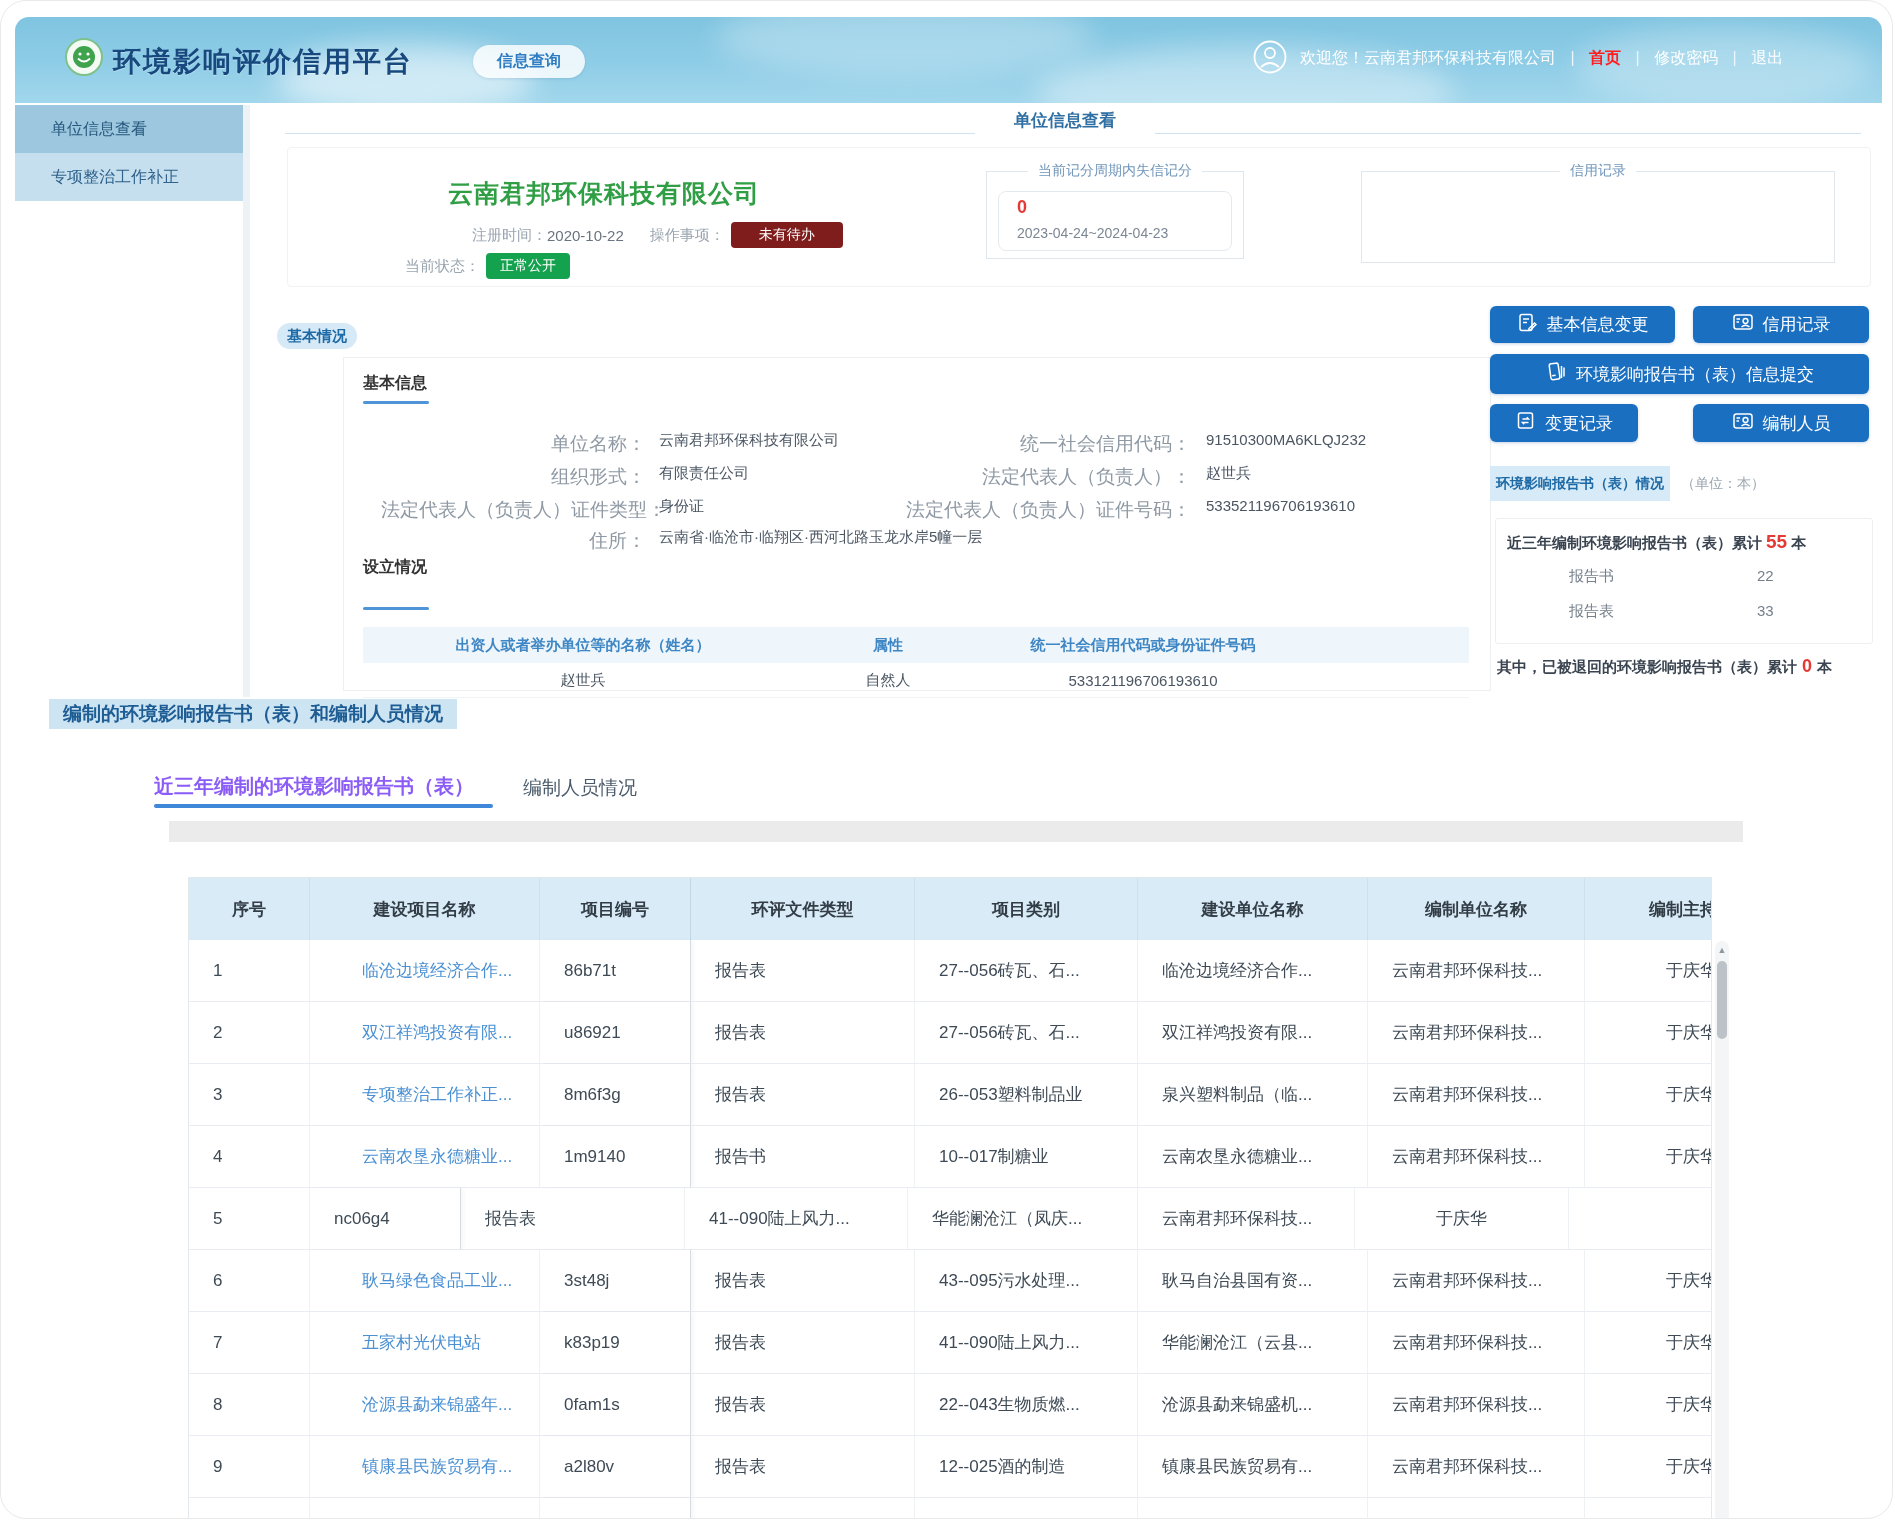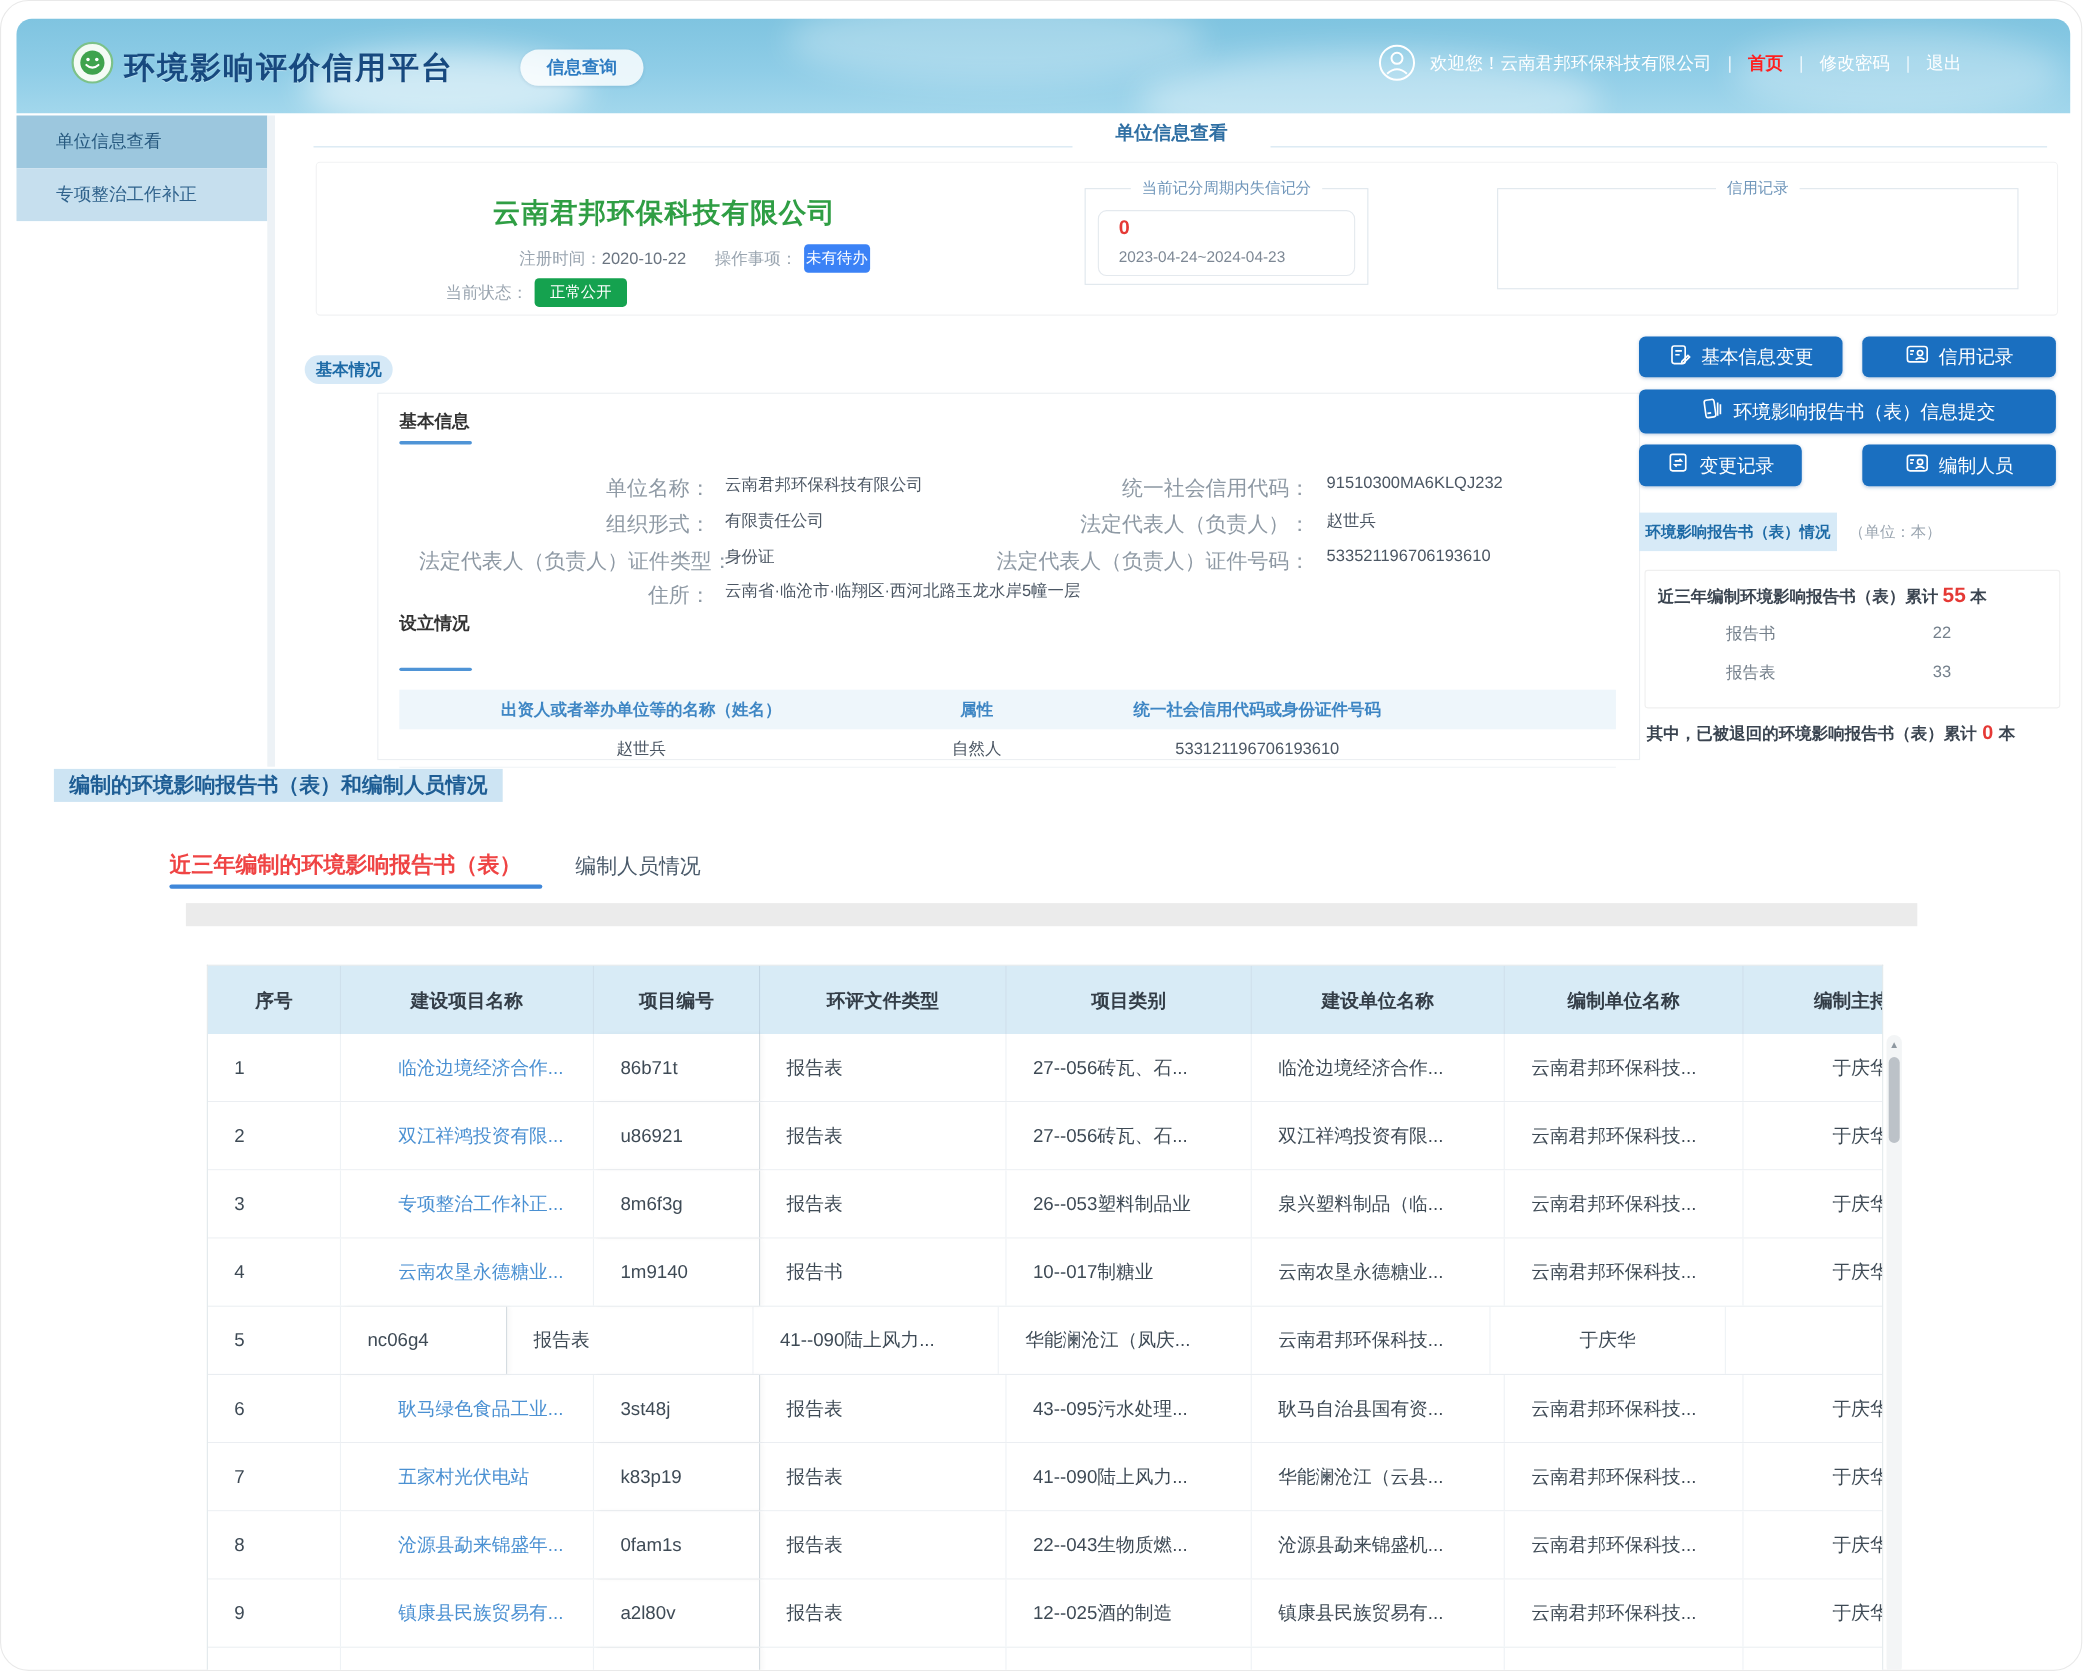--- a/index.html
+++ b/index.html
@@ -31,21 +31,21 @@
   .ptitle{left:984px;top:108px;width:160px;text-align:center;font-size:17px;font-weight:bold;color:#2f6fa3;}
   .tline{height:1px;background:#cfe3f0;top:132px;}
   .tline.l{left:284px;width:690px;}
   .tline.r{left:1154px;width:706px;}
 
   
   .compcard{left:286px;top:146px;width:1582px;height:138px;border:1px solid #f1f2f3;border-radius:4px;}
   .cname{left:447px;top:176px;font-size:25px;font-weight:bold;color:#2f9e44;letter-spacing:1px;}
   .regline{left:471px;top:221px;font-size:15px;color:#9aa5b0;display:flex;align-items:center;white-space:nowrap;}
   .regline .val{color:#6a7480;margin-right:26px;}
-  .badge-gray{background:#3b82f6;color:#fff;font-size:14px;border-radius:4px;padding:4px 2px;margin-left:6px;}
+  .badge-gray{background:#7f1d1d;color:#fff;font-size:14px;border-radius:4px;padding:4px 28px;margin-left:6px;}
   .statline{left:404px;top:252px;font-size:15px;color:#9aa5b0;display:flex;align-items:center;}
   .badge-green{background:#15a24f;color:#fff;font-size:14px;border-radius:4px;padding:4px 14px;margin-left:6px;}
 
   
   .fset{border:1px solid #dfe7ed;background:#fff;}
   .fset .legend{position:absolute;top:-10px;left:50%;transform:translateX(-50%);background:#fff;padding:0 10px;font-size:14px;color:#7096ba;white-space:nowrap;}
   .fs1{left:985px;top:170px;width:256px;height:86px;}
   .scorecard{left:997px;top:190px;width:232px;height:58px;border:1px solid #e4e9ee;border-radius:8px;background:#fff;}
   .scoreval{left:1016px;top:196px;font-size:18px;font-weight:bold;color:#e53935;}
   .scoreperiod{left:1016px;top:224px;font-size:14px;color:#7c8794;}
@@ -93,21 +93,21 @@
   .rstotal{left:1506px;top:530px;font-size:15px;font-weight:bold;color:#3a4450;white-space:nowrap;}
   .rstotal .num{color:#e53935;font-size:19px;margin:0 4px;}
   .rsrow{position:absolute;font-size:15px;color:#75808c;}
   .rsl{left:1568px;} .rsv{left:1756px;}
   .rsy1{top:566px;} .rsy2{top:601px;}
   .rsreturned{left:1496px;top:655px;font-size:15px;font-weight:bold;color:#3a4450;white-space:nowrap;}
   .rsreturned .num{color:#e53935;font-size:18px;margin:0 5px;}
 
   
   .bsec{left:48px;top:698px;height:30px;background:#cde4f3;color:#1e5d94;font-weight:bold;font-size:19px;display:inline-flex;align-items:center;padding:0 14px;}
-  .btab-active{left:153px;top:772px;font-size:20px;font-weight:bold;color:#ef4444;cursor:pointer;}
+  .btab-active{left:153px;top:772px;font-size:20px;font-weight:bold;color:#8b5cf6;cursor:pointer;}
   .btab-line{left:153px;top:803px;width:339px;height:4px;background:#3f87d9;border-radius:2px;}
   .btab-idle{left:522px;top:774px;font-size:19px;color:#4a5a6a;cursor:pointer;}
   .graybar{left:168px;top:820px;width:1574px;height:21px;background:#ebebeb;}
 
   
   .rtable{left:187px;top:876px;width:1524px;height:645px;border:1px solid #e2e8ec;border-bottom:none;overflow:hidden;background:#fff;box-sizing:border-box;}
   .rt-hrow{display:flex;width:1610px;height:62px;background:#d8ebf6;}
   .rt-row{display:flex;width:1610px;height:62px;background:#fff;border-bottom:1px solid #e9edf1;box-sizing:border-box;}
   .rt-cell{display:flex;align-items:center;box-sizing:border-box;font-size:17px;color:#3e4a55;padding-left:24px;border-right:1px solid #eef2f5;white-space:nowrap;overflow:hidden;}
   .rt-hrow .rt-cell{justify-content:center;padding-left:0;font-weight:bold;color:#333d47;border-right:1px solid #cfe0ec;}

